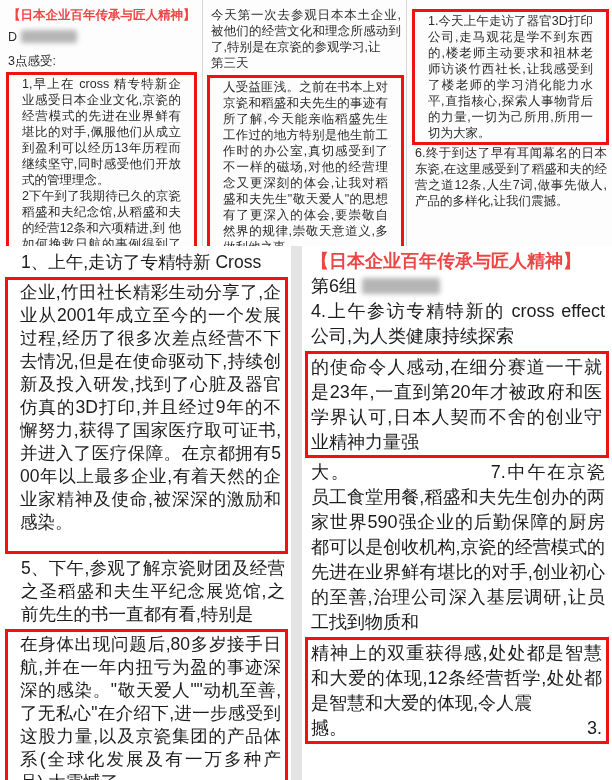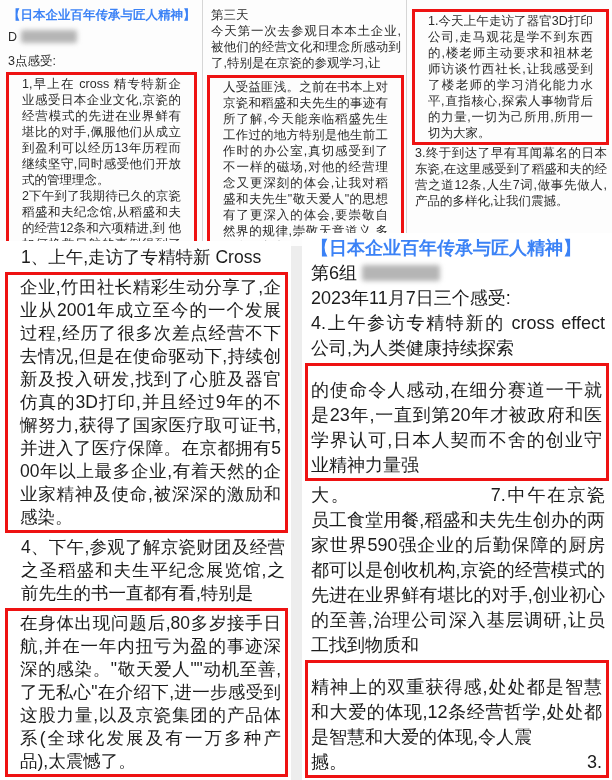--- a/index.html
+++ b/index.html
@@ -4,33 +4,33 @@
 <style>
   html,body{margin:0;padding:0;}
   body{font-family:"Liberation Sans","DejaVu Sans",sans-serif;background:#ededed;}
   .canvas{position:relative;width:612px;height:780px;background:#ededed;overflow:hidden;}
   .top-row{display:flex;height:246px;background:#fff;}
   .top-card{background:#fdfdfd;box-sizing:border-box;overflow:hidden;padding:7px 5px 0 8px;
             font-size:12.5px;line-height:16px;color:#2b2b2b;text-align:justify;word-break:break-all;}
   .top-card.c1{width:203px;border-right:1px solid #d6d6d6;}
   .top-card.c2{width:204px;border-right:1px solid #d6d6d6;}
   .top-card.c3{flex:1;}
-  .bottom-row{display:flex;height:534px;align-items:flex-end;}
+  .bottom-row{display:flex;height:534px;}
   .bottom-card{background:#fff;box-sizing:border-box;overflow:hidden;text-align:justify;word-break:break-all;color:#1c1c1c;}
   .bottom-card.c4{width:291px;padding:5px 6px 0 21px;font-size:17.5px;line-height:23px;}
   .bottom-gutter{width:11px;background:#e4e4e4;}
   .bottom-card.c5{flex:1;padding:3px 7px 0 9px;font-size:18px;line-height:25px;}
-  .ttl{font-weight:bold;white-space:nowrap;letter-spacing:0px;color:#3b82f6;}
+  .ttl{font-weight:bold;white-space:nowrap;letter-spacing:0px;color:#ef4444;}
   .line{margin:0;}
   .mt6{margin-top:6px;} .mt14{margin-top:8px;}
   .redbox{border:3px solid #ee1212;padding:1px 13px;margin:3px 0 2px -2px;}
   .c2 .redbox{margin:4px -3px 0 -4px;}
   .c3 .redbox{margin:2px -2px 0 -3px;}
-  .c4 .redbox{margin:3px -3px 3px -16px;padding:1px 4px 1px 12px;}
-  .c5 .redbox{margin:2px -4px 2px -6px;padding:12px 4px 0px 3px;}
+  .c4 .redbox{margin:3px -3px 3px -16px;padding:1px 4px 17px 12px;}
+  .c5 .redbox{margin:2px -4px 2px -6px;padding:1px 4px 0px 3px;}
   .blur-name{display:inline-block;background:#b5b5b5;border-radius:2px;filter:blur(2.5px);vertical-align:-2px;}
   .blur-sm{width:56px;height:13px;}
   .blur-md{width:48px;height:13px;}
   .blur-lg{width:78px;height:16px;vertical-align:-2px;}
   .gap-wide{display:inline-block;width:140px;}
   .flex-line{display:flex;justify-content:space-between;}
 </style>
 </head>
 <body>
 
@@ -45,58 +45,57 @@
         <span class="blur-name blur-sm"></span>
       </div>
       <div class="line mt14">3点感受:</div>
       <div class="redbox">
         <div class="line">1,早上在 cross 精专特新企业感受日本企业文化,京瓷的经营模式的先进在业界鲜有堪比的对手,佩服他们从成立到盈利可以经历13年历程而继续坚守,同时感受他们开放式的管理理念。</div>
         <div class="line">2下午到了我期待已久的京瓷稻盛和夫纪念馆,从稻盛和夫的经营12条和六项精进,到 他如何挽救日航的事例得到了很多启发。</div>
       </div>
     </section>
 
     <section class="top-card c2">
+      <div class="line">今天第一次去参观日本本土企业,被他们的经营文化和理念所感动到了,特别是在京瓷的参观学习,让</div>
       <div class="line">第三天</div>
-      <div class="line">今天第一次去参观日本本土企业,被他们的经营文化和理念所感动到了,特别是在京瓷的参观学习,让</div>
       <div class="redbox">
         <div class="line">人受益匪浅。之前在书本上对京瓷和稻盛和夫先生的事迹有所了解,今天能亲临稻盛先生工作过的地方特别是他生前工作时的办公室,真切感受到了不一样的磁场,对他的经营理念又更深刻的体会,让我对稻盛和夫先生"敬天爱人"的思想有了更深入的体会,要崇敬自然界的规律,崇敬天意道义,多做利他之事。</div>
       </div>
     </section>
 
     <section class="top-card c3">
       <div class="redbox">
         <div class="line">1.今天上午走访了器官3D打印公司,走马观花是学不到东西的,楼老师主动要求和祖林老师访谈竹西社长,让我感受到了楼老师的学习消化能力水平,直指核心,探索人事物背后的力量,一切为己所用,所用一切为大家。</div>
       </div>
-      <div class="line">3.终于到达了早有耳闻幕名的日本东瓷,在这里感受到了稻盛和夫的经营之道12条,人生7词,做事先做人,产品的多样化,让我们震撼。</div>
+      <div class="line">6.终于到达了早有耳闻幕名的日本东瓷,在这里感受到了稻盛和夫的经营之道12条,人生7词,做事先做人,产品的多样化,让我们震撼。</div>
     </section>
 
   </div>
 
   <div class="bottom-row">
 
     <section class="bottom-card c4">
       <div class="line">1、上午,走访了专精特新 Cross</div>
       <div class="redbox">
         <div class="line">企业,竹田社长精彩生动分享了,企业从2001年成立至今的一个发展过程,经历了很多次差点经营不下去情况,但是在使命驱动下,持续创新及投入研发,找到了心脏及器官仿真的3D打印,并且经过9年的不懈努力,获得了国家医疗取可证书,并进入了医疗保障。在京都拥有500年以上最多企业,有着天然的企业家精神及使命,被深深的激励和感染。</div>
       </div>
-      <div class="line">4、下午,参观了解京瓷财团及经营之圣稻盛和夫生平纪念展览馆,之前先生的书一直都有看,特别是</div>
+      <div class="line">5、下午,参观了解京瓷财团及经营之圣稻盛和夫生平纪念展览馆,之前先生的书一直都有看,特别是</div>
       <div class="redbox">
         <div class="line">在身体出现问题后,80多岁接手日航,并在一年内扭亏为盈的事迹深深的感染。"敬天爱人""动机至善,了无私心"在介绍下,进一步感受到这股力量,以及京瓷集团的产品体系(全球化发展及有一万多种产品),太震憾了。</div>
       </div>
     </section>
 
     <div class="bottom-gutter"></div>
 
     <section class="bottom-card c5">
       <div class="line ttl">【日本企业百年传承与匠人精神】</div>
       <div class="line">
         <span>第6组</span>
         <span class="blur-name blur-lg"></span>
       </div>
-      <div class="line">2023年11月7日三个感受:</div>
       <div class="line">4.上午参访专精特新的 cross effect 公司,为人类健康持续探索</div>
       <div class="redbox">
         <div class="line">的使命令人感动,在细分赛道一干就是23年,一直到第20年才被政府和医学界认可,日本人契而不舍的创业守业精神力量强</div>
       </div>
       <div class="line">
         <span>大。</span><span class="gap-wide"></span><span>7.中午在京瓷员工食堂用餐,稻盛和夫先生创办的两家世界590强企业的后勤保障的厨房都可以是创收机构,京瓷的经营模式的先进在业界鲜有堪比的对手,创业初心的至善,治理公司深入基层调研,让员工找到物质和</span>
       </div>
       <div class="redbox">
         <div class="line">精神上的双重获得感,处处都是智慧和大爱的体现,12条经营哲学,处处都是智慧和大爱的体现,令人震</div>
         <div class="flex-line">

